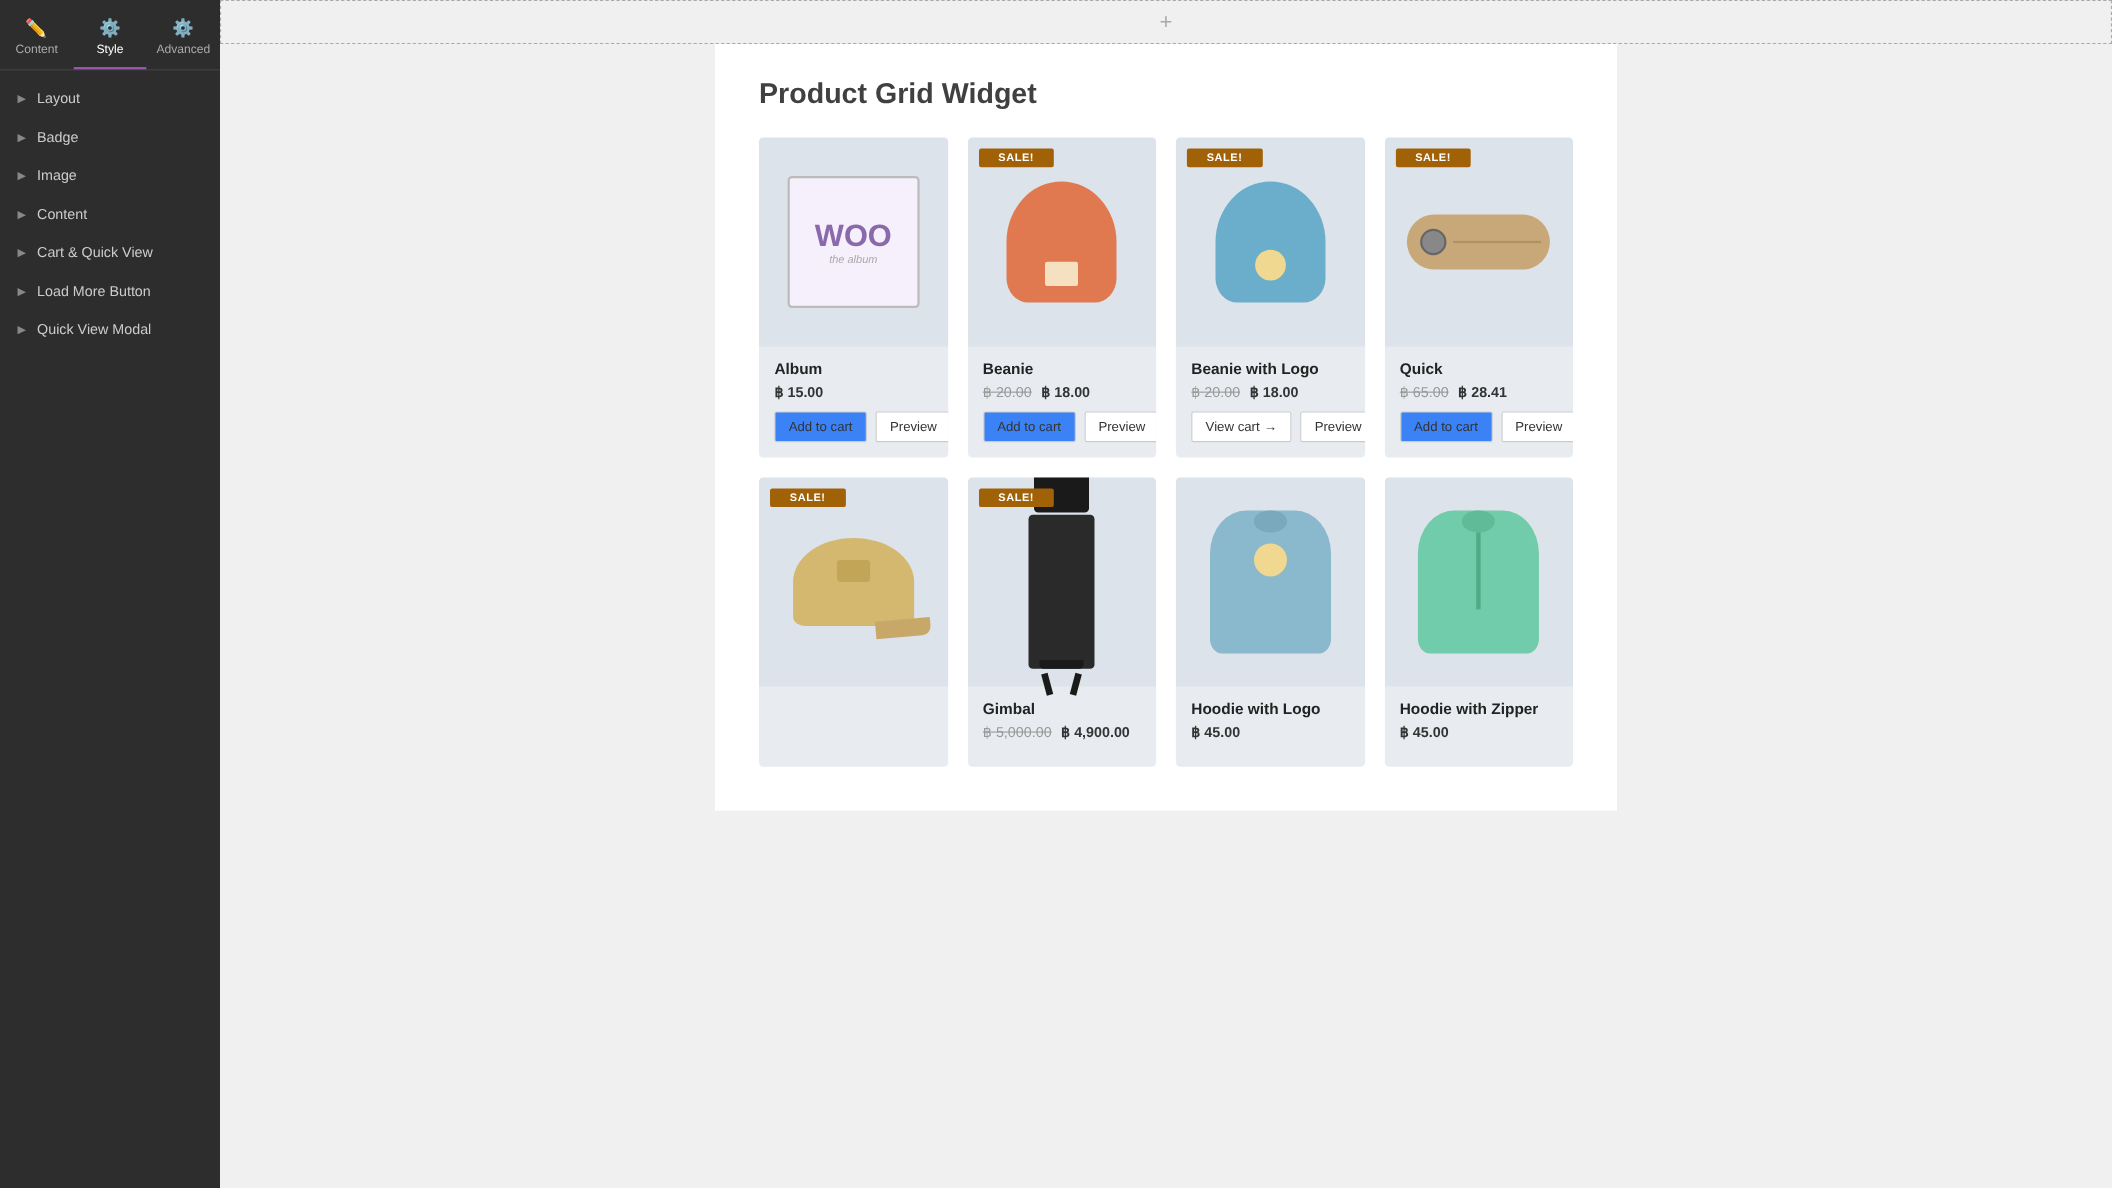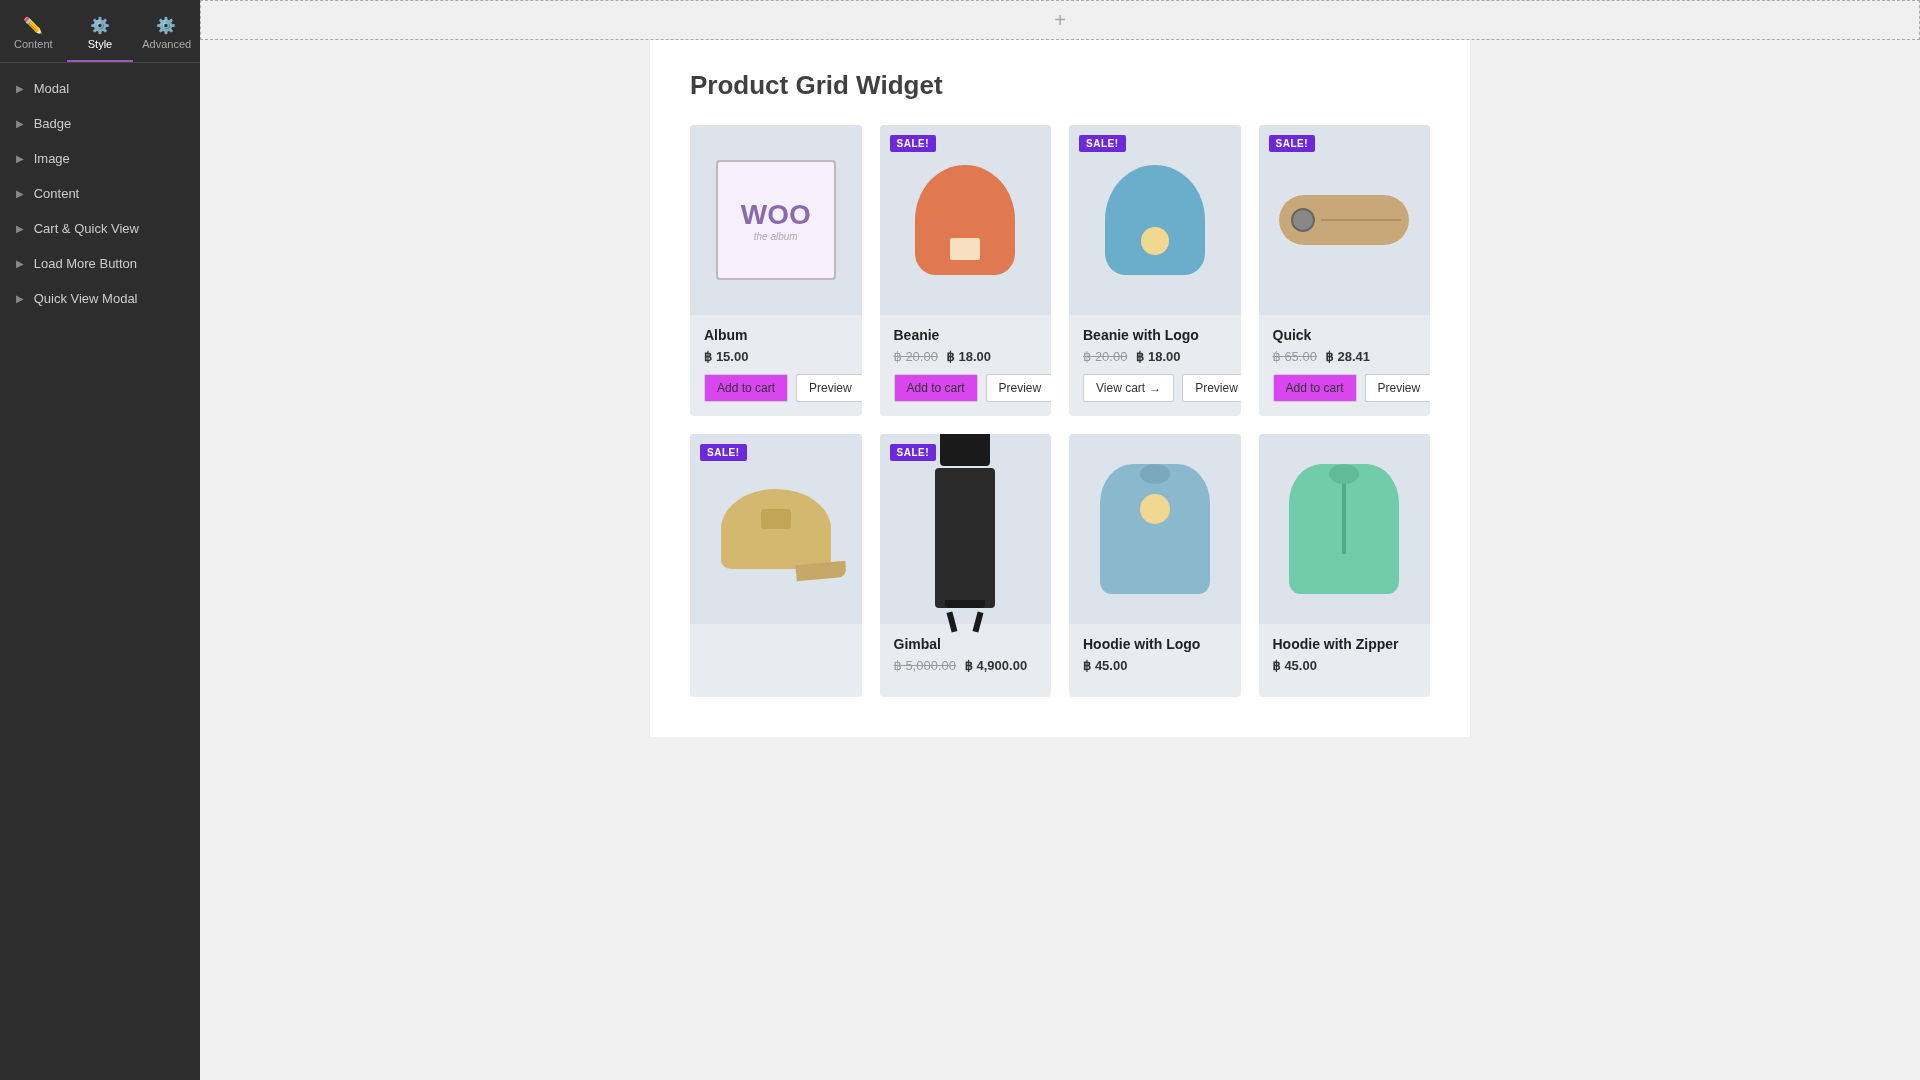--- a/index.html
+++ b/index.html
@@ -127,25 +127,25 @@
       display: flex;
       align-items: center;
       justify-content: center;
       background: #dde3ea;
       position: relative;
     }
     .sale-badge {
       position: absolute;
       top: 10px;
       left: 10px;
-      background: #6d28d9;
+      background: #a16207;
       color: #fff;
       font-size: 10px;
       font-weight: 700;
-      padding: 3px 7px;
+      padding: 3px 18px;
       border-radius: 2px;
       letter-spacing: 0.5px;
     }
     .product-info {
       padding: 12px 14px 14px;
     }
     .product-name {
       font-size: 14px;
       font-weight: 600;
       color: #222;
@@ -167,21 +167,21 @@
     }
     .price-regular {
       color: #333;
       font-weight: 600;
     }
     .product-actions {
       display: flex;
       gap: 8px;
     }
     .btn-add-cart {
-      background: #d946ef;
+      background: #3b82f6;
       border: 1px solid #ccc;
       padding: 6px 12px;
       font-size: 12px;
       color: #333;
       cursor: pointer;
       border-radius: 2px;
       white-space: nowrap;
     }
     .btn-view-cart {
       background: #fff;
@@ -287,21 +287,21 @@
       <span>Style</span>
     </div>
     <div class="sidebar-tab">
       <span class="tab-icon">⚙️</span>
       <span>Advanced</span>
     </div>
   </div>
   <nav class="sidebar-nav">
     <div class="sidebar-nav-item">
       <span class="nav-arrow">▶</span>
-      <span>Modal</span>
+      <span>Layout</span>
     </div>
     <div class="sidebar-nav-item">
       <span class="nav-arrow">▶</span>
       <span>Badge</span>
     </div>
     <div class="sidebar-nav-item">
       <span class="nav-arrow">▶</span>
       <span>Image</span>
     </div>
     <div class="sidebar-nav-item">

